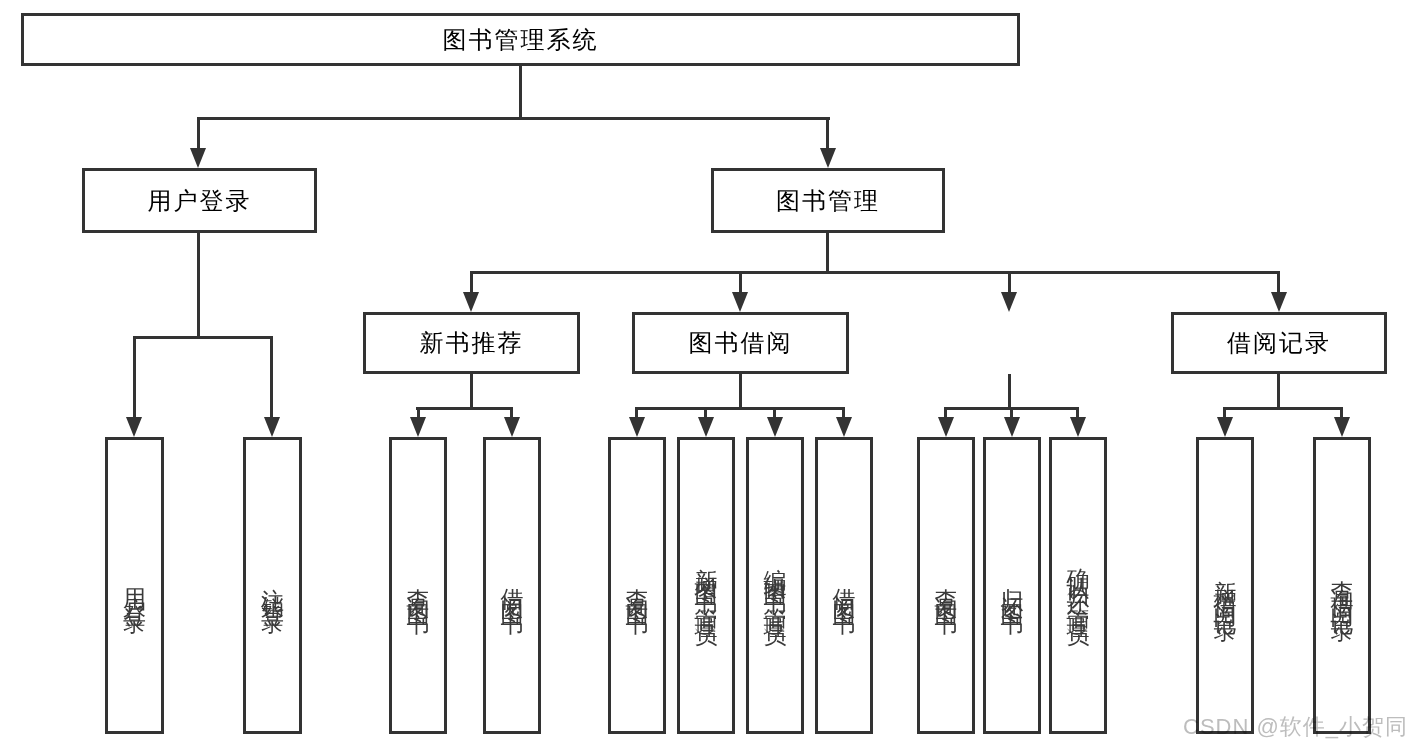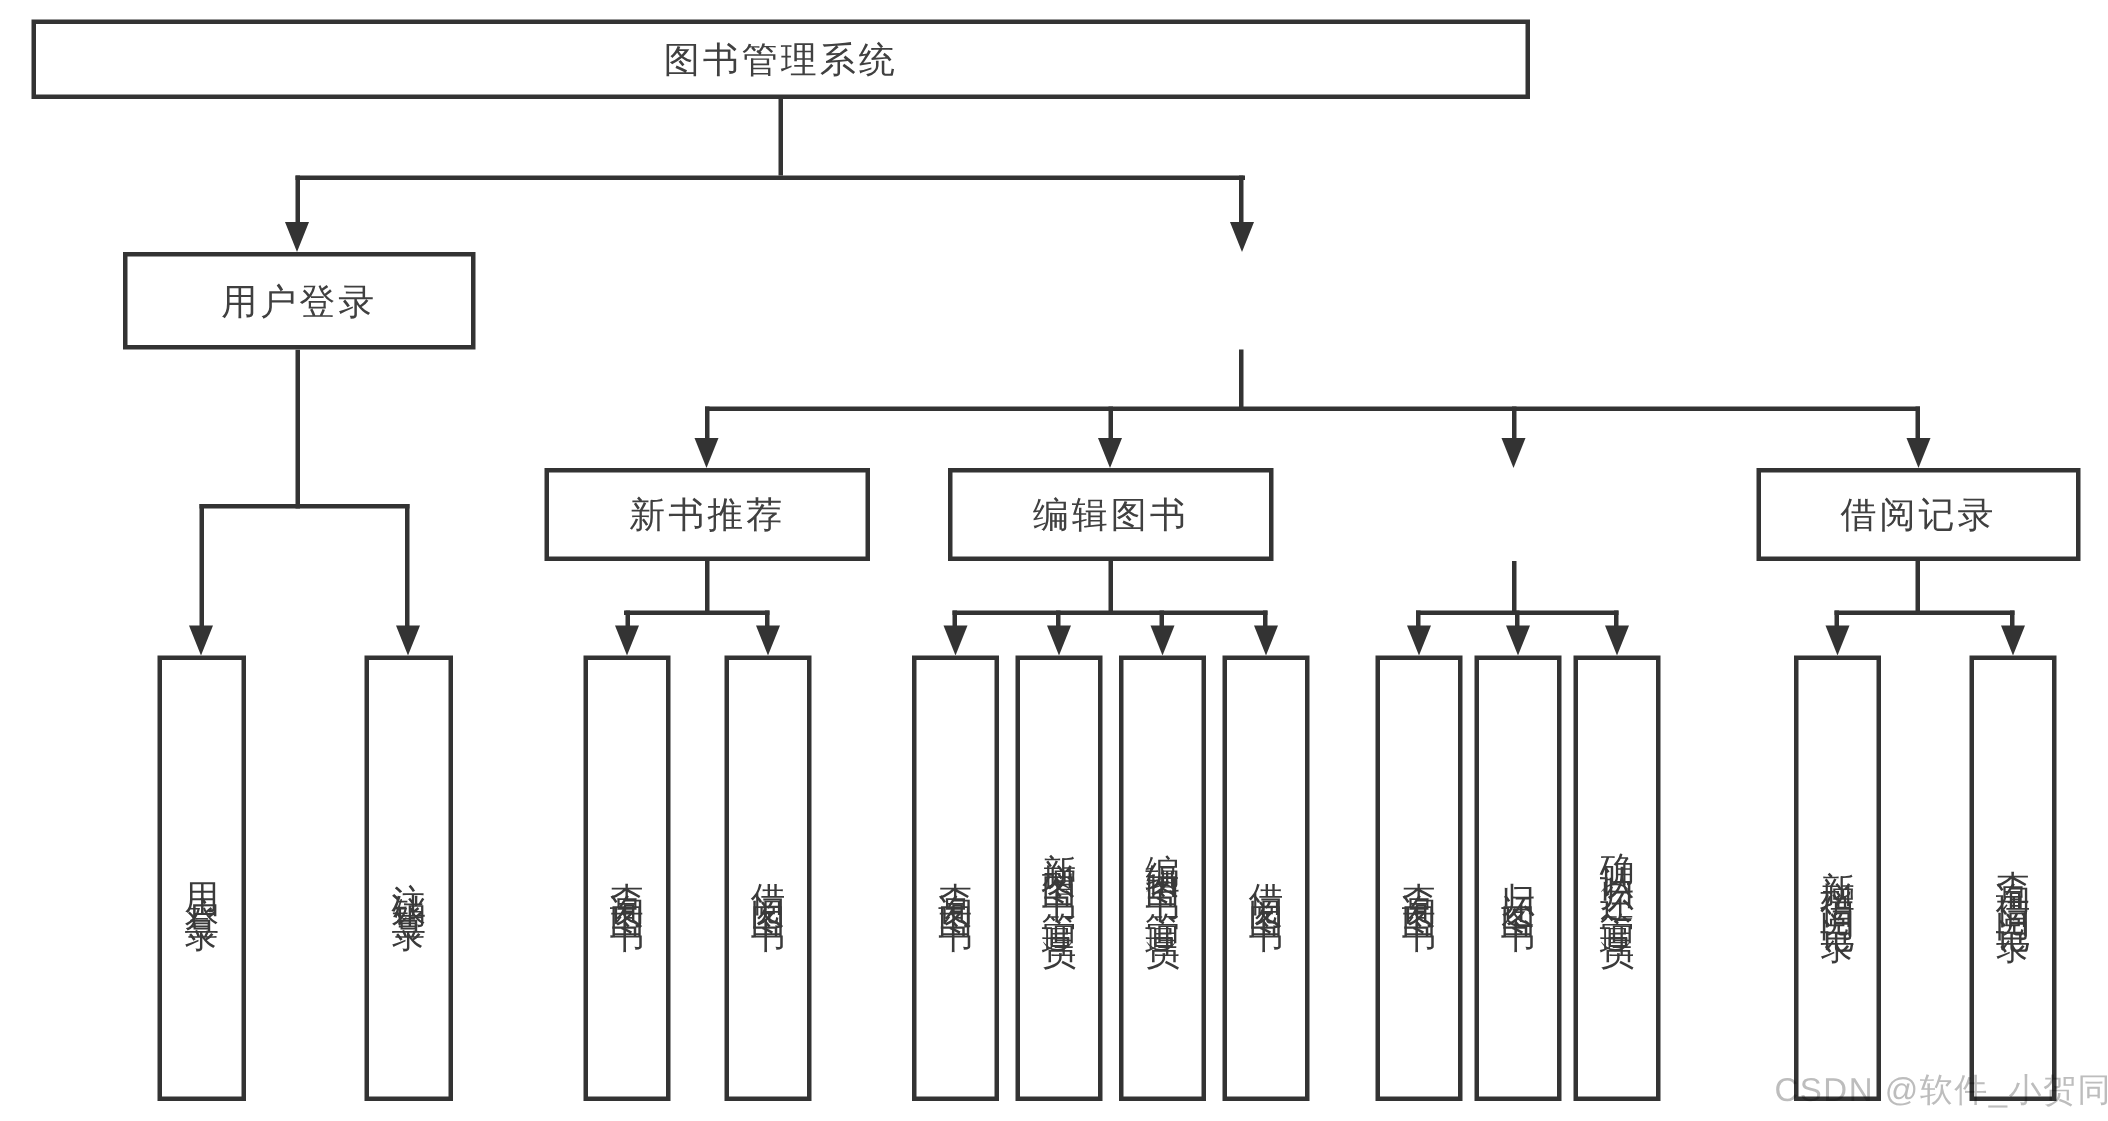--- a/index.html
+++ b/index.html
@@ -15,21 +15,21 @@
     box-sizing:border-box;
     border:3px solid #333333;
     background:#ffffff;
     display:flex;
     align-items:center;
     justify-content:center;
     z-index:2;
   }
   .hbox .lbl{
     font-size:24px;
-    color:#404040;
+    color:#000000;
     letter-spacing:2px;
     white-space:nowrap;
   }
   .vbox .lbl{
     writing-mode:vertical-rl;
     text-orientation:mixed;
     font-size:23px;
     line-height:1;
     letter-spacing:8px;
     color:#3a3a3a;
@@ -68,20 +68,23 @@
   <div class="vline" style="left:519px;top:66px;height:51px;"></div>
   <div class="hline" style="left:197px;top:117px;width:633px;"></div>
   <div class="vline" style="left:197px;top:117px;height:35px;"></div>
   <div class="arrow-down" style="left:190px;top:148px;"></div>
   <div class="vline" style="left:826px;top:117px;height:35px;"></div>
   <div class="arrow-down" style="left:820px;top:148px;"></div>
 
   <div class="box hbox" style="left:82px;top:168px;width:235px;height:65px;">
     <span class="lbl">用户登录</span>
   </div>
+  <div class="box hbox" style="left:711px;top:168px;width:234px;height:65px;">
+    <span class="lbl">图书管理</span>
+  </div>
 
   <div class="vline" style="left:197px;top:233px;height:106px;"></div>
   <div class="hline" style="left:133px;top:336px;width:140px;"></div>
   <div class="vline" style="left:133px;top:336px;height:84px;"></div>
   <div class="arrow-down" style="left:126px;top:417px;"></div>
   <div class="vline" style="left:270px;top:336px;height:84px;"></div>
   <div class="arrow-down" style="left:264px;top:417px;"></div>
 
   <div class="vline" style="left:826px;top:233px;height:41px;"></div>
   <div class="hline" style="left:470px;top:271px;width:810px;"></div>
@@ -91,21 +94,21 @@
   <div class="arrow-down" style="left:732px;top:292px;"></div>
   <div class="vline" style="left:1008px;top:271px;height:23px;"></div>
   <div class="arrow-down" style="left:1001px;top:292px;"></div>
   <div class="vline" style="left:1277px;top:271px;height:23px;"></div>
   <div class="arrow-down" style="left:1271px;top:292px;"></div>
 
   <div class="box hbox" style="left:363px;top:312px;width:217px;height:62px;">
     <span class="lbl">新书推荐</span>
   </div>
   <div class="box hbox" style="left:632px;top:312px;width:217px;height:62px;">
-    <span class="lbl">编辑图书</span>
+    <span class="lbl">图书借阅</span>
   </div>
   <div class="box hbox" style="left:1171px;top:312px;width:216px;height:62px;">
     <span class="lbl">借阅记录</span>
   </div>
 
   <div class="vline" style="left:470px;top:374px;height:36px;"></div>
   <div class="hline" style="left:416px;top:407px;width:97px;"></div>
   <div class="vline" style="left:417px;top:407px;height:13px;"></div>
   <div class="arrow-down" style="left:410px;top:417px;"></div>
   <div class="vline" style="left:510px;top:407px;height:13px;"></div>

